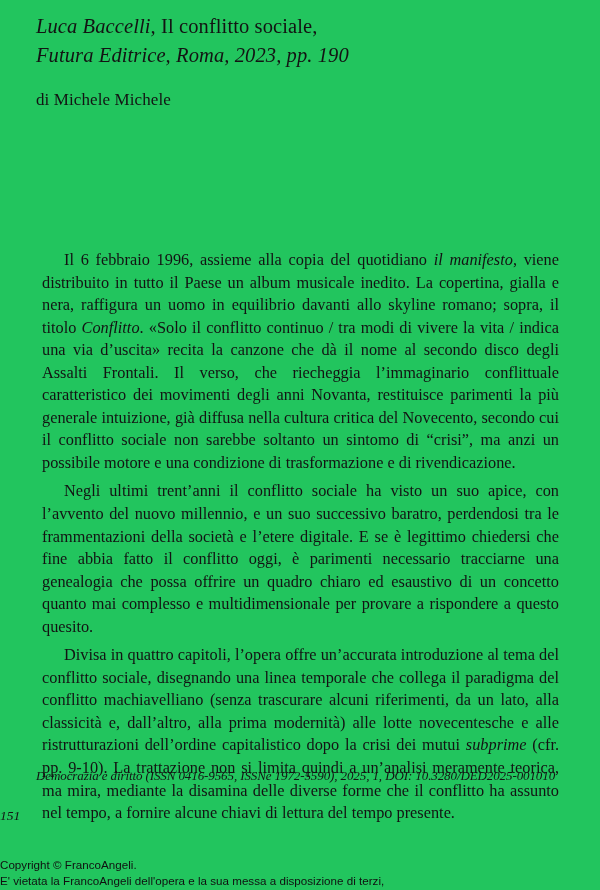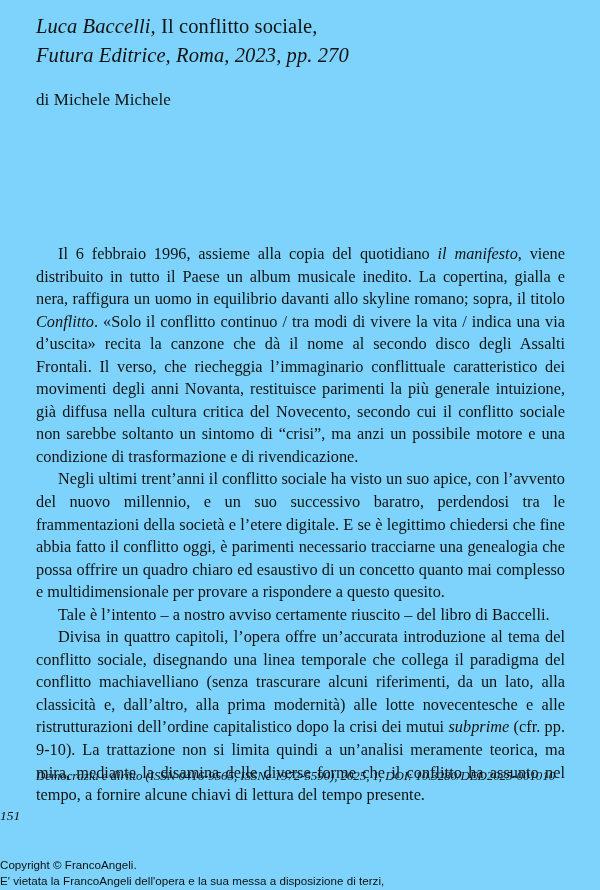--- a/index.html
+++ b/index.html
@@ -7,21 +7,21 @@
     margin: 0;
     padding: 0;
     background: #ffffff;
   }
 
   .page {
     position: relative;
     width: 600px;
     height: 890px;
     margin: 0 auto;
-    background: #7dd3fc;
+    background: #22c55e;
     overflow: hidden;
     font-family: "Liberation Serif", "DejaVu Serif", serif;
     color: #131313;
     -webkit-font-smoothing: antialiased;
   }
 
   
   .header {
     position: absolute;
     left: 36px;
@@ -63,21 +63,21 @@
     width: 529px;
     font-size: 16.3px;
     line-height: 22.55px;
     text-align: justify;
     text-justify: inter-word;
     hyphens: none;
     letter-spacing: 0.01px;
   }
 
   .body-text p {
-    margin: 0;
+    margin: 6px;
     text-indent: 22px;
   }
 
   
   .citation {
     position: absolute;
     left: 36px;
     top: 768px;
     width: 534px;
     font-size: 13px;
@@ -117,31 +117,30 @@
     white-space: nowrap;
   }
 </style>
 </head>
 <body>
 
 <div class="page">
 
   <div class="header">
     <div class="title-line"><span class="ital">Luca Baccelli,</span><span class="roman"> Il conflitto sociale,</span></div>
-    <div class="title-line"><span class="ital">Futura Editrice, Roma, 2023, pp. 270</span></div>
+    <div class="title-line"><span class="ital">Futura Editrice, Roma, 2023, pp. 190</span></div>
   </div>
 
   <div class="byline">di Michele Michele</div>
 
   <div class="body-text">
     <p><span>Il 6 febbraio 1996, assieme alla copia del quotidiano </span><span class="ital">il manifesto</span><span>, viene distribuito in tutto il Paese un album musicale inedito. La copertina, gialla e nera, raffigura un uomo in equilibrio davanti allo skyline romano; sopra, il titolo </span><span class="ital">Conflitto</span><span>. «Solo il conflitto continuo / tra modi di vivere la vita / indica una via d’uscita» recita la canzone che dà il nome al secondo disco degli Assalti Frontali. Il verso, che riecheggia l’immaginario conflittuale caratteristico dei movimenti degli anni Novanta, restituisce parimenti la più generale intuizione, già diffusa nella cultura critica del Novecento, secondo cui il conflitto sociale non sarebbe soltanto un sintomo di “crisi”, ma anzi un possibile motore e una condizione di trasformazione e di rivendicazione.</span></p>
 
     <p>Negli ultimi trent’anni il conflitto sociale ha visto un suo apice, con l’avvento del nuovo millennio, e un suo successivo baratro, perdendosi tra le frammentazioni della società e l’etere digitale. E se è legittimo chiedersi che fine abbia fatto il conflitto oggi, è parimenti necessario tracciarne una genealogia che possa offrire un quadro chiaro ed esaustivo di un concetto quanto mai complesso e multidimensionale per provare a rispondere a questo quesito.</p>
 
-    <p>Tale è l’intento – a nostro avviso certamente riuscito – del libro di Baccelli.</p>
 
     <p><span>Divisa in quattro capitoli, l’opera offre un’accurata introduzione al tema del conflitto sociale, disegnando una linea temporale che collega il paradigma del conflitto machiavelliano (senza trascurare alcuni riferimenti, da un lato, alla classicità e, dall’altro, alla prima modernità) alle lotte novecentesche e alle ristrutturazioni dell’ordine capitalistico dopo la crisi dei mutui </span><span class="ital">subprime</span><span> (cfr. pp. 9-10). La trattazione non si limita quindi a un’analisi meramente teorica, ma mira, mediante la disamina delle diverse forme che il conflitto ha assunto nel tempo, a fornire alcune chiavi di lettura del tempo presente.</span></p>
   </div>
 
   <div class="citation">Democrazia e diritto (ISSN 0416-9565, ISSNe 1972-5590), 2025, 1, DOI: 10.3280/DED2025-001010</div>
 
   <div class="page-number">151</div>
 
   <div class="copyright">
     <div>Copyright © FrancoAngeli.</div>

